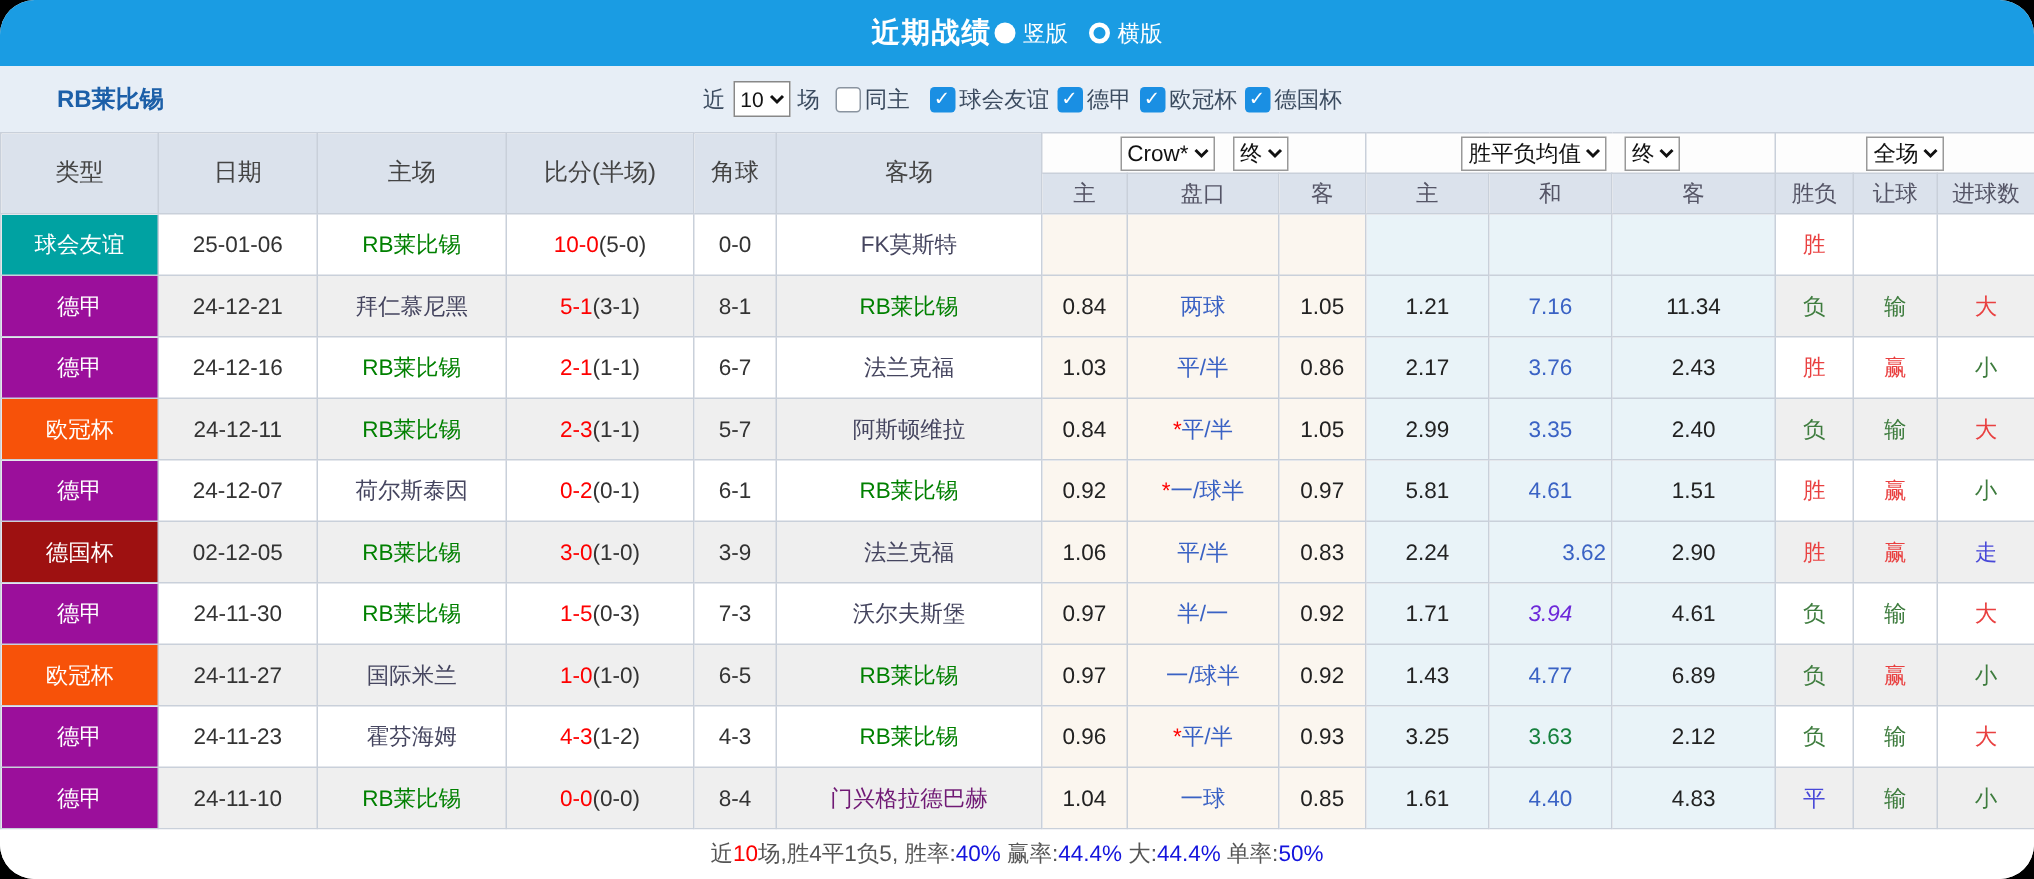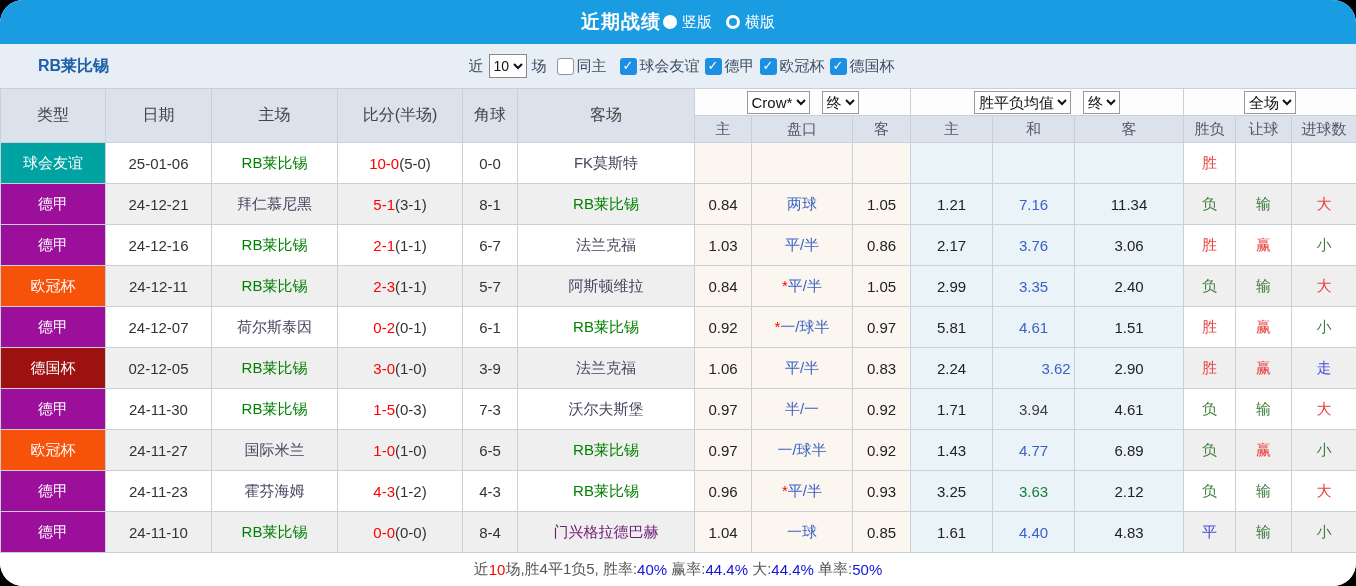--- a/index.html
+++ b/index.html
@@ -185,21 +185,21 @@
           <td>24-12-16</td>
           <td style="color: rgb(0, 128, 0);">RB莱比锡</td>
           <td><span class="score-main">2-1</span><span class="score-half">(1-1)</span></td>
           <td>6-7</td>
           <td style="color: rgb(69, 69, 95);">法兰克福</td>
           <td class="cream">1.03</td>
           <td class="cream" style="color: rgb(58, 98, 196);">平/半</td>
           <td class="cream">0.86</td>
           <td class="lblue">2.17</td>
           <td class="lblue" style="color: rgb(58, 98, 196);">3.76</td>
-          <td class="lblue">3.06</td>
+          <td class="lblue">2.43</td>
           <td style="color: rgb(233, 64, 64);">胜</td>
           <td style="color: rgb(233, 64, 64);">赢</td>
           <td style="color: rgb(62, 124, 62);">小</td>
         </tr>
         <tr class="alt">
           <td class="typecell" style="background: rgb(247, 82, 9);">欧冠杯</td>
           <td>24-12-11</td>
           <td style="color: rgb(0, 128, 0);">RB莱比锡</td>
           <td><span class="score-main">2-3</span><span class="score-half">(1-1)</span></td>
           <td>5-7</td>
@@ -252,21 +252,21 @@
           <td class="typecell" style="background: rgb(155, 15, 155);">德甲</td>
           <td>24-11-30</td>
           <td style="color: rgb(0, 128, 0);">RB莱比锡</td>
           <td><span class="score-main">1-5</span><span class="score-half">(0-3)</span></td>
           <td>7-3</td>
           <td style="color: rgb(69, 69, 95);">沃尔夫斯堡</td>
           <td class="cream">0.97</td>
           <td class="cream" style="color: rgb(58, 98, 196);">半/一</td>
           <td class="cream">0.92</td>
           <td class="lblue">1.71</td>
-          <td class="lblue" style="color: #404040;">3.94</td>
+          <td class="lblue" style="color: #6d28d9; font-style: italic;">3.94</td>
           <td class="lblue">4.61</td>
           <td style="color: rgb(62, 124, 62);">负</td>
           <td style="color: rgb(62, 124, 62);">输</td>
           <td style="color: rgb(233, 64, 64);">大</td>
         </tr>
         <tr class="alt">
           <td class="typecell" style="background: rgb(247, 82, 9);">欧冠杯</td>
           <td>24-11-27</td>
           <td style="color: rgb(69, 69, 95);">国际米兰</td>
           <td><span class="score-main">1-0</span><span class="score-half">(1-0)</span></td>

